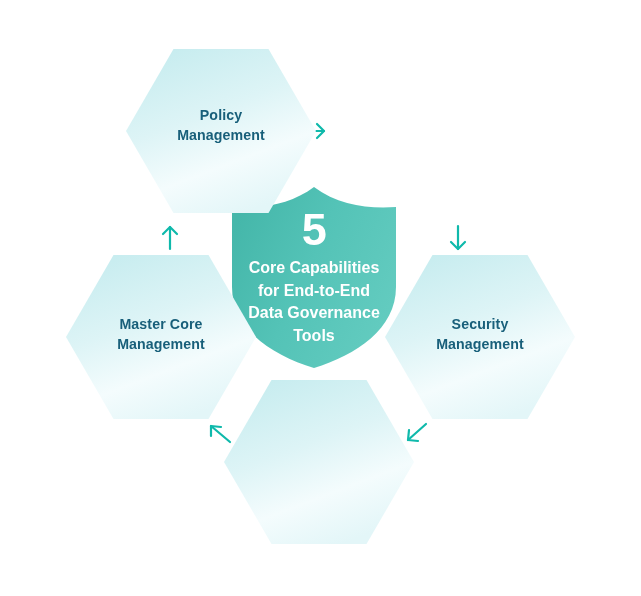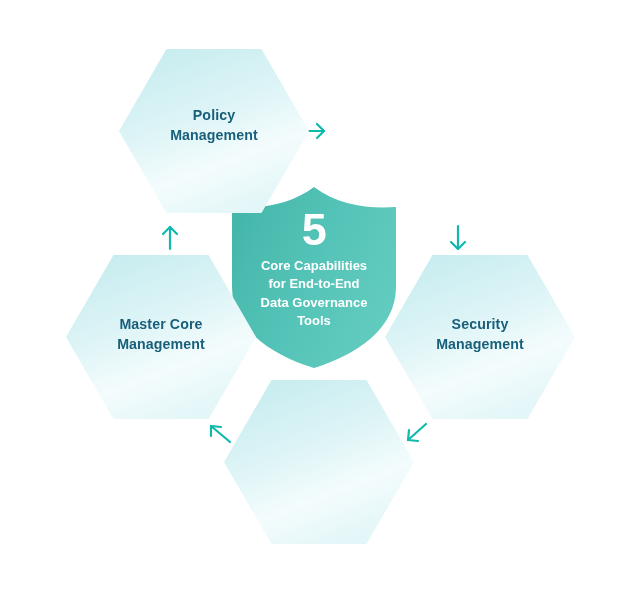--- a/index.html
+++ b/index.html
@@ -47,21 +47,21 @@
   }
   .hex-svg {
     position: absolute;
     left: 0;
     top: 0;
     width: 190px;
     height: 164px;
     z-index: 1;
   }
   
-  #node-policy        { left: 119px; top: 49px; }
+  #node-policy        { left: 126px; top: 49px; }
   #node-data-quality  { left: 328px; top: 45px; }
   #node-metadata      { left: 385px; top: 255px; }
   #node-security      { left: 224px; top: 380px; }
   #node-master-data   { left: 66px;  top: 255px; }
 
   
   #node-policy .node-label        { transform: translateY(-6px); }
   #node-data-quality .node-label  { transform: translateY(-4px); }
   #node-metadata .node-label      { transform: translateY(-3px); }
   #node-security .node-label      { transform: translateY(-4px); }
@@ -97,21 +97,21 @@
   .shield-number {
     color: #ffffff;
     font-size: 45px;
     font-weight: bold;
     line-height: 1;
     letter-spacing: -0.5px;
   }
   .shield-caption {
     margin-top: 5px;
     color: #ffffff;
-    font-size: 13px;
+    font-size: 16px;
     font-weight: bold;
     line-height: 1.42;
     text-align: center;
     white-space: pre-line;
     width: 140px;
   }
 </style>
 </head>
 <body>
 

